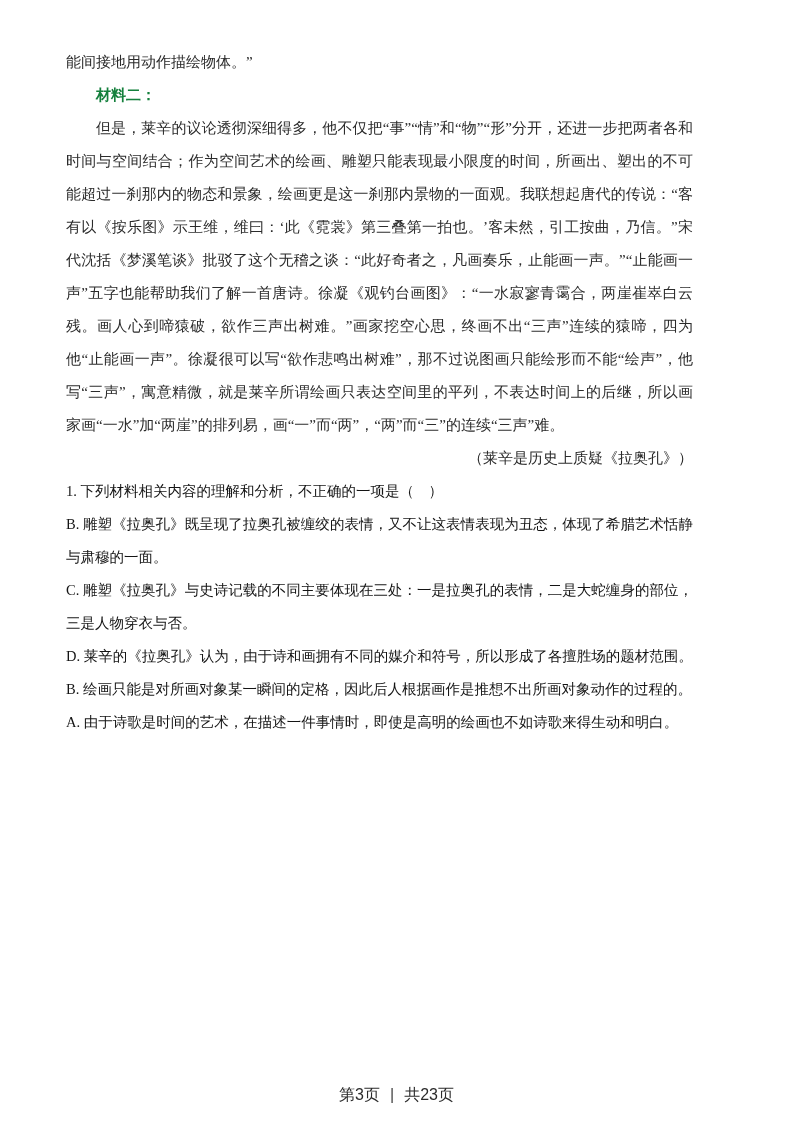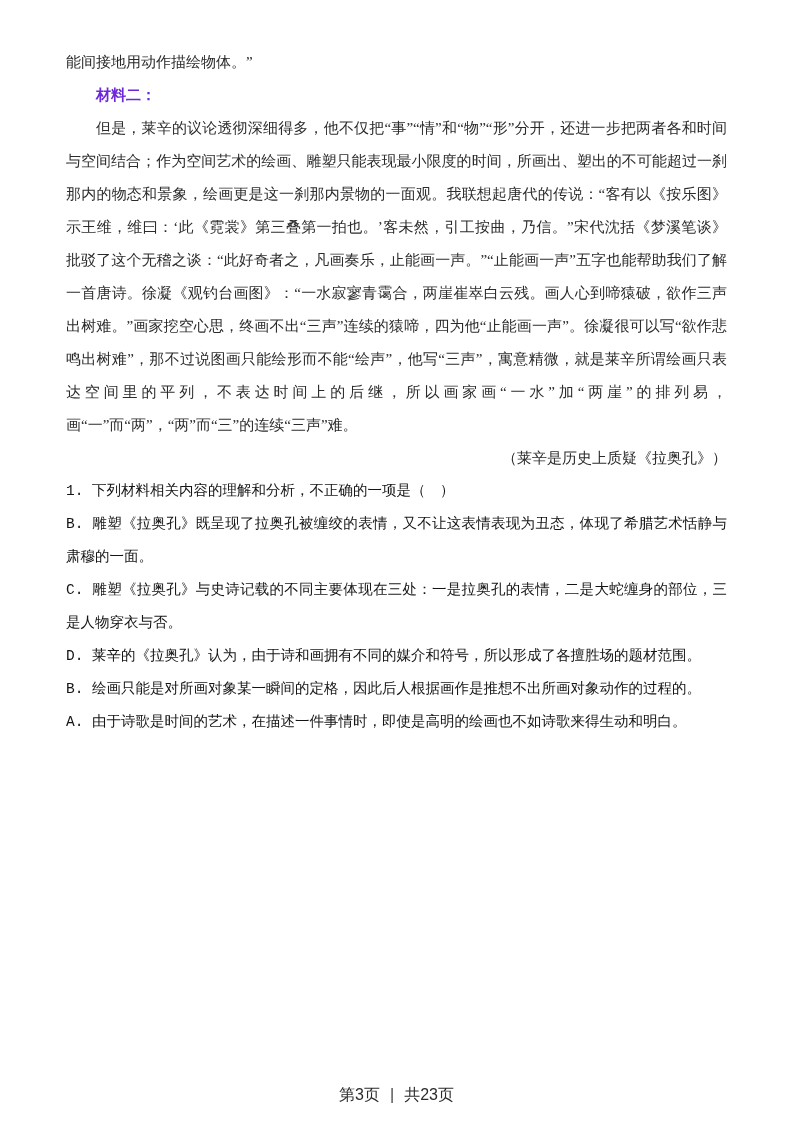--- a/index.html
+++ b/index.html
@@ -3,43 +3,43 @@
 <meta charset="utf-8">
 <style>
   html, body { margin: 0; padding: 0; background: #ffffff; }
   .page {
     position: relative;
     width: 793px;
     height: 1122px;
     margin: 0 auto;
     background: #ffffff;
     box-sizing: border-box;
-    padding: 46px 66px 0 66px;
+    padding: 46px 100px 0 66px;
     overflow: hidden;
   }
   
   .material p {
     margin: 0;
     font-family: "Liberation Serif", "DejaVu Serif", serif;
     font-size: 15px;
     line-height: 33px;
     color: #2b2b2b;
     text-align: justify;
   }
   .indent { text-indent: 2em; }
   .attr { text-align: right !important; }
   .material .heading {
     font-weight: bold;
     text-indent: 2em;
-    color: #6d28d9;
+    color: #15803d;
   }
   
   .questions p {
     margin: 0;
-    font-family: Liberation Mono, monospace;
+    font-family: Liberation Serif, serif;
     font-size: 14.5px;
     line-height: 33px;
     color: #141414;
     text-align: justify;
   }
   .footer {
     position: absolute;
     left: 0;
     right: 0;
     bottom: 16px;

